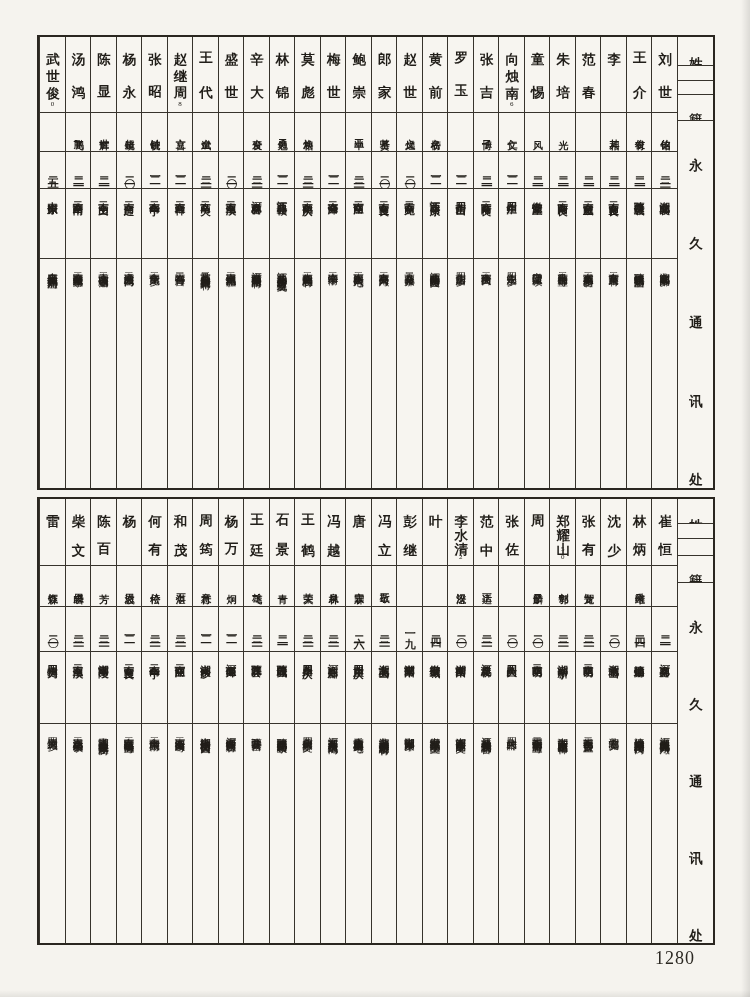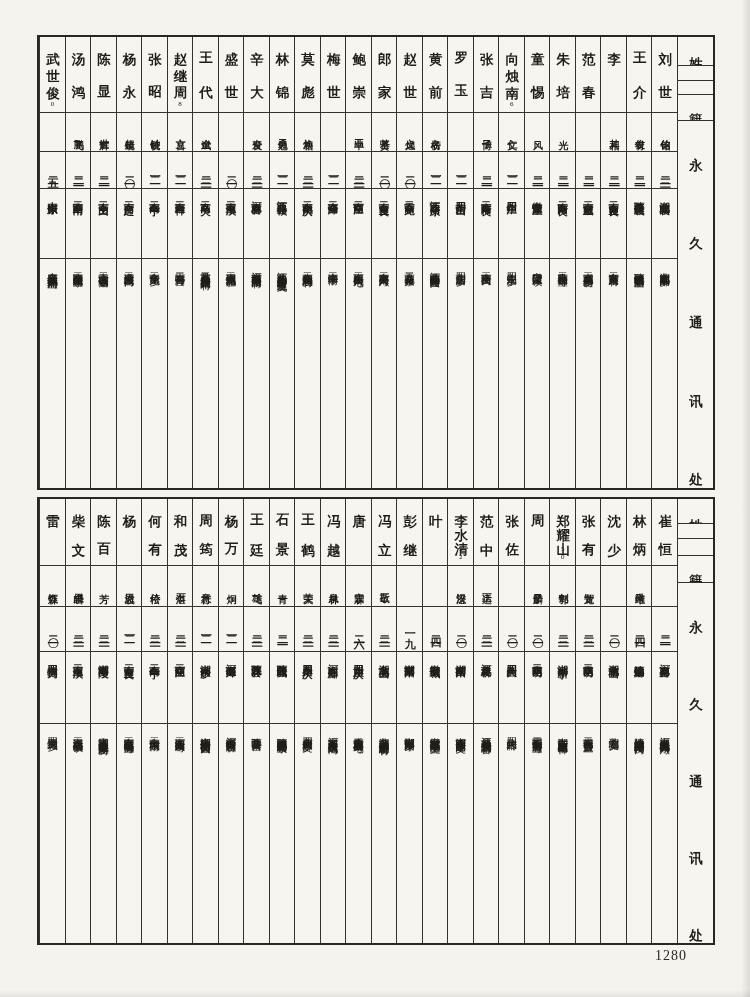--- a/index.html
+++ b/index.html
@@ -57,21 +57,21 @@
 
   .hdr .vtxt{font-weight:700;}
   .hdr .r-name .vtxt{font-size:13.5px;height:calc(100% - 16px);margin:8px 0;text-align-last:justify;}
   .hdr .r-alias .vtxt{font-size:12.5px;letter-spacing:3px;}
   .hdr .r-age .vtxt{font-size:12.5px;letter-spacing:1px;}
   .hdr .r-origin .vtxt{font-size:13px;height:calc(100% - 16px);margin:8px 0;text-align:justify;text-align-last:justify;}
   .hdr .r-addr .vtxt{font-size:13.5px;height:calc(100% - 52px);margin:26px 0;text-align:justify;text-align-last:justify;}
 
   .pagenum{
     position:absolute;top:948px;left:655px;
-    font-size:14px;letter-spacing:1px;color:#2b2822;
+    font-size:18px;letter-spacing:1px;color:#2b2822;
     font-family:"Liberation Serif","DejaVu Serif",serif;
   }
 </style>
 </head>
 <body>
 
 <div class="page">
   <div class="tbl top" id="tbl-top">
       <div class="col hdr">
         <div class="cell r-name">

